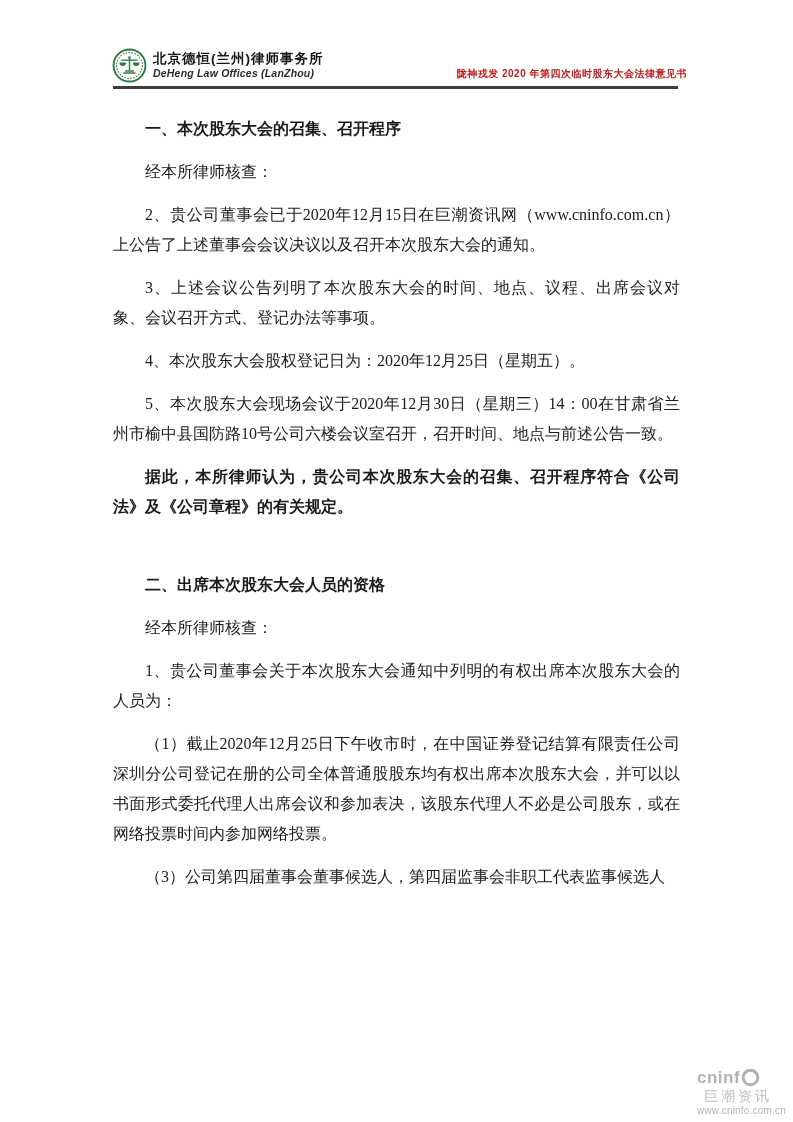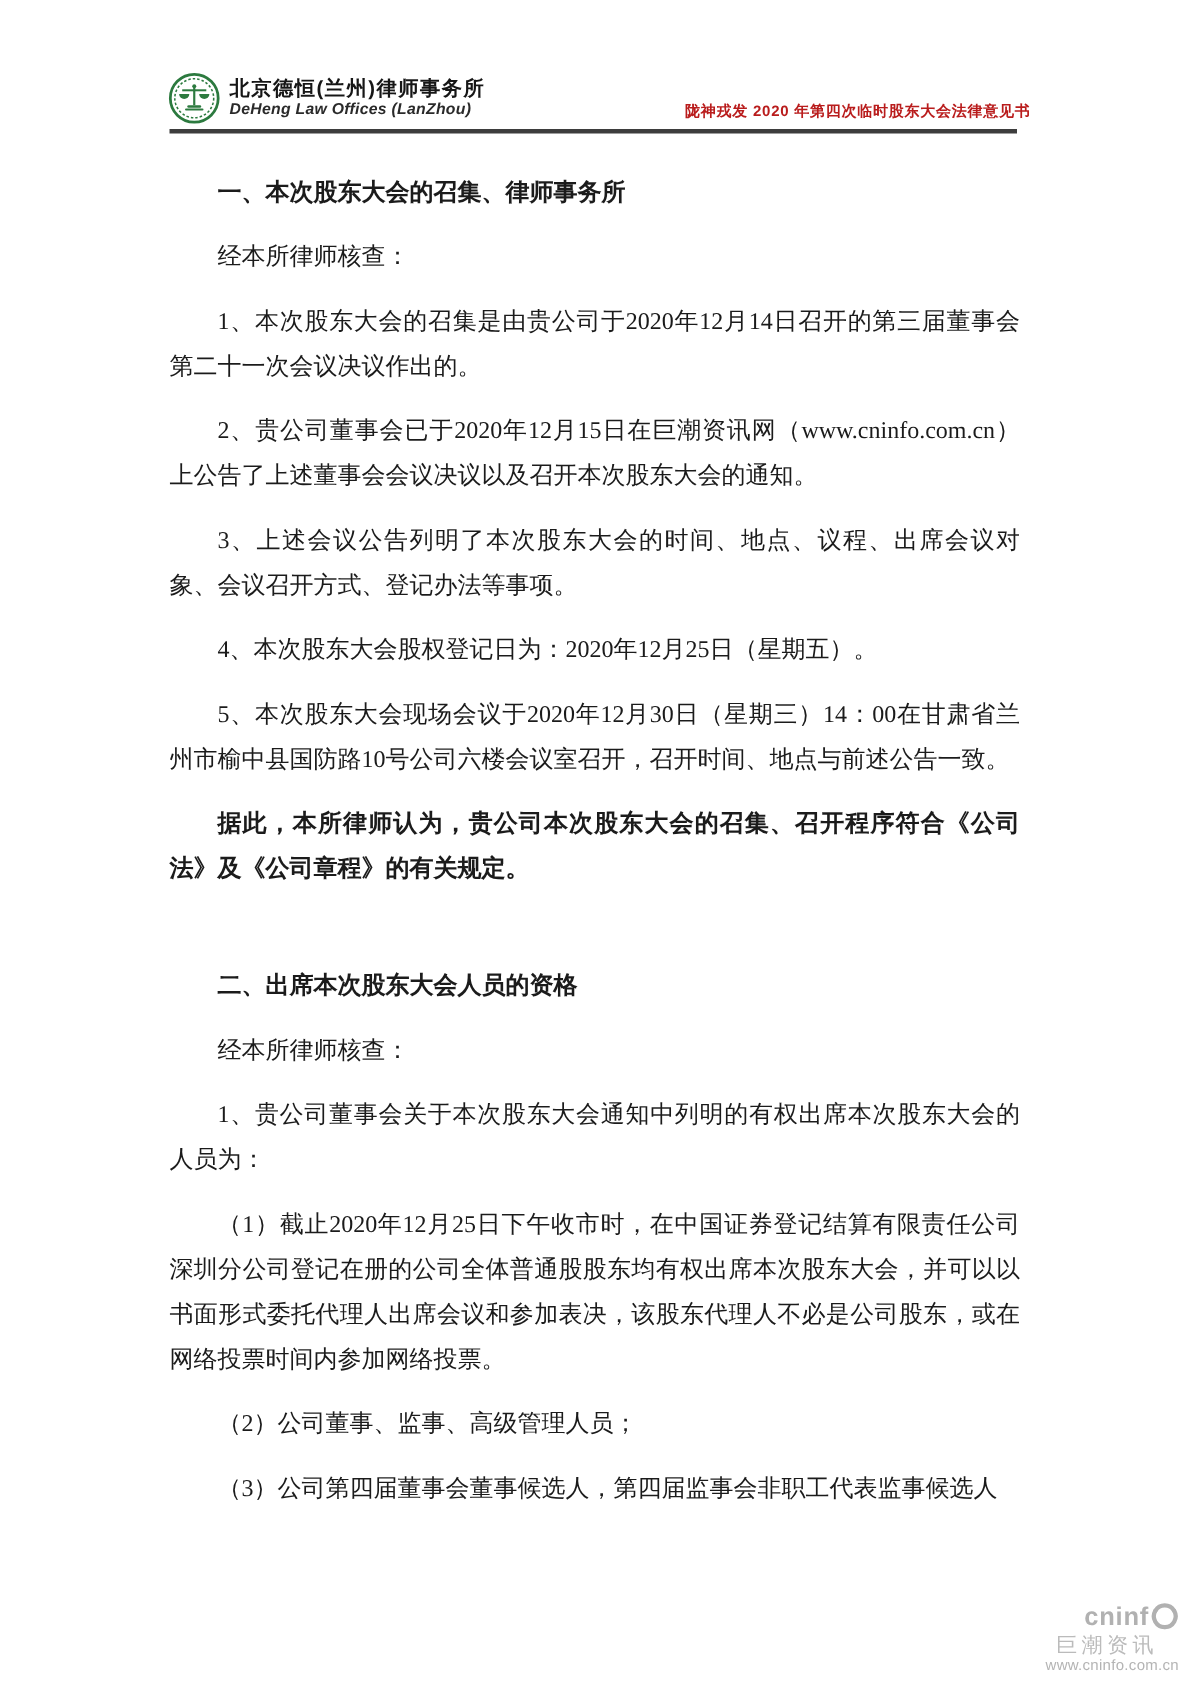--- a/index.html
+++ b/index.html
@@ -33,21 +33,21 @@
   .content p.heading{font-weight:700;}
   .content p.bold{font-weight:700;}
   .content p.sec-gap{margin-top:48px;}
   
   .wm{
     position:absolute;right:4px;bottom:6px;
     text-align:right;color:#b4b4b4;
     font-family:"Liberation Sans","DejaVu Sans",sans-serif;
     line-height:1;
   }
-  .wm-row{display:flex;align-items:center;justify-content:flex-end;gap:1px;}
+  .wm-row{display:flex;align-items:center;gap:1px;}
   .wm-brand{font-size:17px;font-weight:700;letter-spacing:0.5px;color:#b1b1b1;}
   .wm-cn{font-size:14px;letter-spacing:3px;color:#bbbbbb;margin:2px 14px 0 0;}
   .wm-url{font-size:10px;color:#b4b4b4;margin-top:3px;letter-spacing:0.2px;}
 </style>
 </head>
 <body>
 
 <div class="page">
 
   <div>
@@ -64,34 +64,32 @@
     </svg>
     <div class="firm">
       <div class="firm-cn">北京德恒(兰州)律师事务所</div>
       <div class="firm-en">DeHeng Law Offices (LanZhou)</div>
     </div>
     <div class="hdr-title">陇神戎发 2020 年第四次临时股东大会法律意见书</div>
     <div class="hdr-rule"></div>
   </div>
 
   <main class="content">
-    <p class="heading">一、本次股东大会的召集、律师事务所</p>
+    <p class="heading">一、本次股东大会的召集、召开程序</p>
     <p>经本所律师核查：</p>
-    <p>1、本次股东大会的召集是由贵公司于2020年12月14日召开的第三届董事会第二十一次会议决议作出的。</p>
     <p>2、贵公司董事会已于2020年12月15日在巨潮资讯网（www.cninfo.com.cn）上公告了上述董事会会议决议以及召开本次股东大会的通知。</p>
     <p>3、上述会议公告列明了本次股东大会的时间、地点、议程、出席会议对象、会议召开方式、登记办法等事项。</p>
     <p>4、本次股东大会股权登记日为：2020年12月25日（星期五）。</p>
     <p>5、本次股东大会现场会议于2020年12月30日（星期三）14：00在甘肃省兰州市榆中县国防路10号公司六楼会议室召开，召开时间、地点与前述公告一致。</p>
     <p class="bold">据此，本所律师认为，贵公司本次股东大会的召集、召开程序符合《公司法》及《公司章程》的有关规定。</p>
 
     <p class="heading sec-gap">二、出席本次股东大会人员的资格</p>
     <p>经本所律师核查：</p>
     <p>1、贵公司董事会关于本次股东大会通知中列明的有权出席本次股东大会的人员为：</p>
     <p>（1）截止2020年12月25日下午收市时，在中国证券登记结算有限责任公司深圳分公司登记在册的公司全体普通股股东均有权出席本次股东大会，并可以以书面形式委托代理人出席会议和参加表决，该股东代理人不必是公司股东，或在网络投票时间内参加网络投票。</p>
-    <p>（2）公司董事、监事、高级管理人员；</p>
     <p>（3）公司第四届董事会董事候选人，第四届监事会非职工代表监事候选人</p>
   </main>
 
   <div class="wm">
     <div class="wm-row">
       <span class="wm-brand">cninf</span>
       <svg width="19" height="19" viewBox="-10 -10 20 20" xmlns="http://www.w3.org/2000/svg">
         <g fill="none" stroke="#b1b1b1" stroke-width="3" stroke-linecap="round">
           <path d="M -6.5,-4 A 7.6 7.6 0 0 1 6.5,-4"></path>
           <path d="M -6.5,-4 A 7.6 7.6 0 0 1 6.5,-4" transform="rotate(120)"></path>

